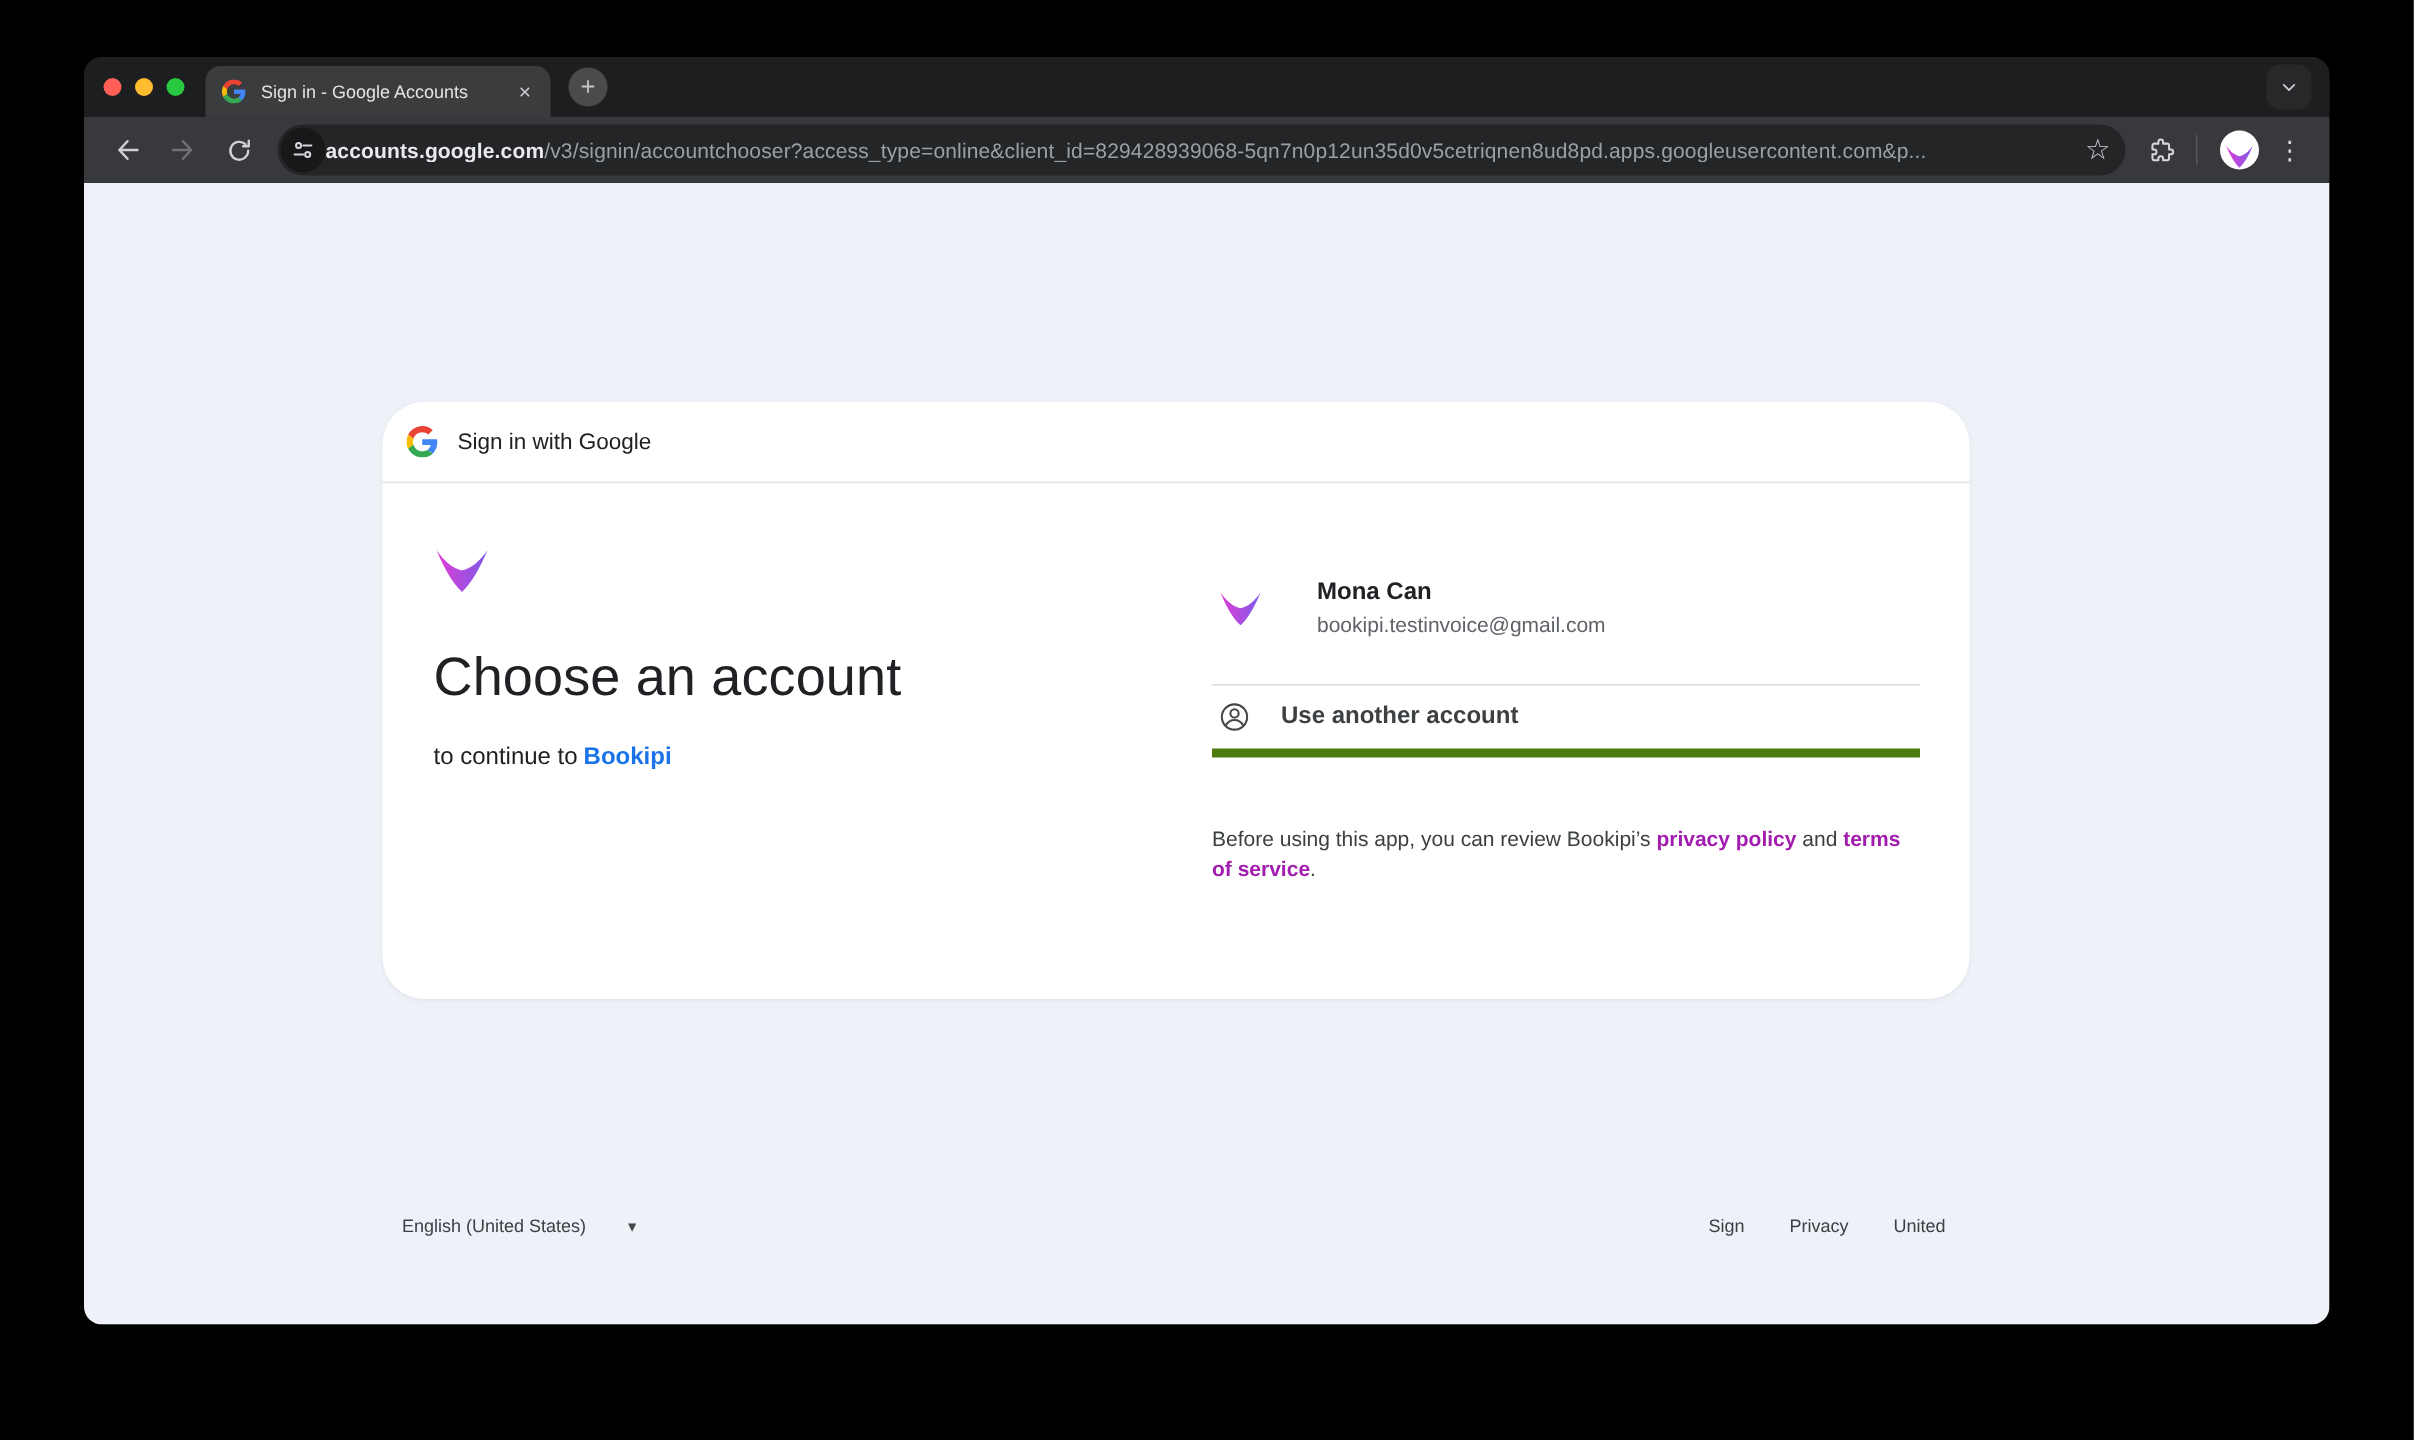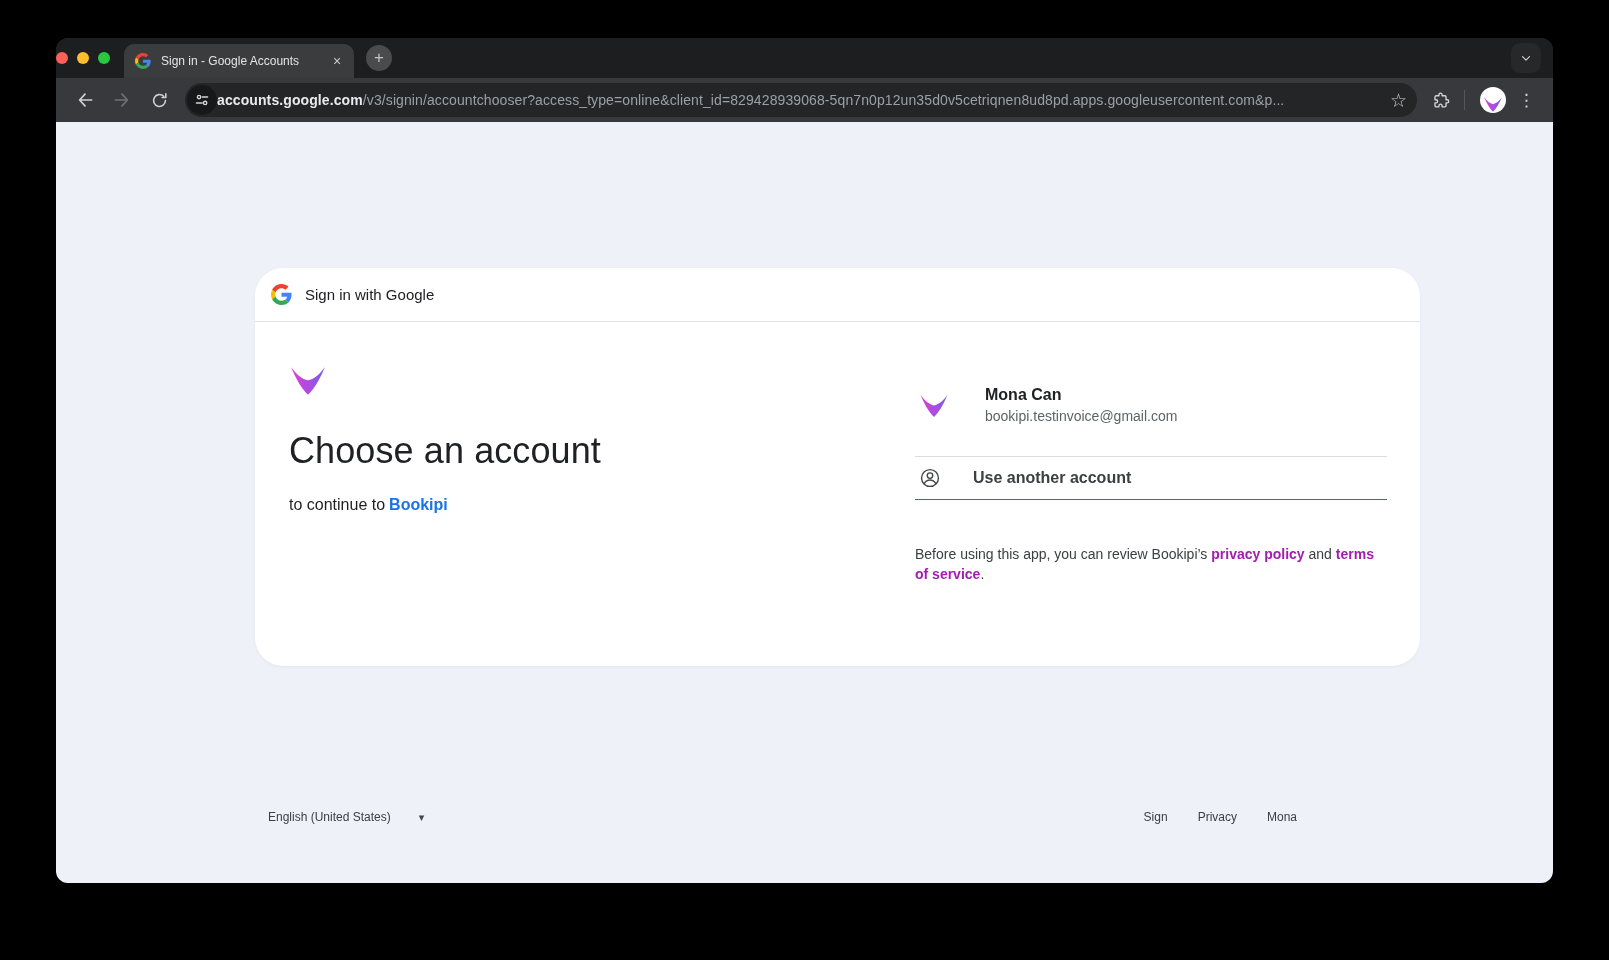--- a/index.html
+++ b/index.html
@@ -4,21 +4,21 @@
 <style>
   * { margin: 0; padding: 0; box-sizing: border-box; }
   html, body { width: 1609px; height: 960px; background: #000; overflow: hidden;
     font-family: "Liberation Sans", sans-serif; }
 
   
   .window { position: absolute; left: 56px; top: 38px; width: 1497px; height: 845px;
     border-radius: 12px; overflow: hidden; background: #1d1e1f; }
 
   
-  .tabstrip { height: 40px; display: flex; align-items: center; padding: 0 12px 0 0; background: #1d1e1f; }
+  .tabstrip { height: 40px; display: flex; align-items: center; padding: 0 12px 0 13px; background: #1d1e1f; }
   .traffic { display: flex; gap: 9px; align-items: center; }
   .tl { width: 12px; height: 12px; border-radius: 50%; }
   .tl.red { background: #ff5f57; } .tl.yellow { background: #febc2e; } .tl.green { background: #28c840; }
   .tab { margin-left: 14px; width: 230px; height: 34px; align-self: flex-end; background: #3b3c3e;
     border-radius: 10px 10px 0 0; display: flex; align-items: center; padding: 0 8px 0 11px; }
   .tab-fav { width: 16px; height: 16px; flex: 0 0 auto; }
   .tab-title { flex: 1; margin: 0 6px 0 10px; font-size: 12px; color: #e3e4e6;
     white-space: nowrap; overflow: hidden; text-overflow: ellipsis; }
   .tab-close { width: 18px; height: 18px; border-radius: 4px; color: #c9cbce; font-size: 14px;
     line-height: 18px; text-align: center; cursor: pointer; }
@@ -43,41 +43,41 @@
   .pill-star { color: #cdcfd2; font-size: 19px; margin-left: 8px; cursor: pointer; }
   .sep { width: 1px; height: 20px; background: #55565a; margin: 0 9px; }
   .profile-avatar { width: 26px; height: 26px; border-radius: 50%; background: #fff;
     display: flex; align-items: flex-end; justify-content: center; overflow: hidden;
     margin: 0 6px; cursor: pointer; }
   .kebab { color: #d5d7da; font-size: 17px; padding: 0 6px; cursor: pointer; }
 
   
   .content { position: relative; height: 761px; background: #eef1f8; }
 
-  .card { position: absolute; left: 199px; top: 146px; width: 1165px; height: 398px;
+  .card { position: absolute; left: 199px; top: 146px; width: 1058px; height: 398px;
     background: #fff; border-radius: 28px; box-shadow: 0 1px 3px rgba(60,64,67,0.06); }
   .card-header { height: 54px; display: flex; align-items: center; gap: 13px; padding: 0 24px 0 16px;
     border-bottom: 1px solid #e0e3e8; }
   .card-header-title { font-size: 15px; color: #202124; }
 
   .card-body { display: flex; padding: 0 33px 0 34px; }
   .left-col { width: 485px; padding-top: 43px; }
   .app-logo { width: 38px; height: 32px; display: block; }
   .heading { margin-top: 33px; font-size: 36px; font-weight: 400; color: #202124; letter-spacing: 0.1px; }
   .subheading { margin-top: 24px; font-size: 16px; color: #1f1f1f; }
   .subheading .applink { color: #1a73e8; font-weight: bold; cursor: pointer; margin-left: 4px; }
 
   .right-col { margin-left: auto; width: 472px; padding-top: 63px; }
   .account-row { display: flex; align-items: center; gap: 36px; padding: 0 0 30px 4px;
     border-bottom: 1px solid #dadce0; cursor: pointer; }
   .acc-avatar { width: 30px; height: 28px; flex: 0 0 auto; }
   .acc-name { font-size: 16px; font-weight: bold; color: #202124; line-height: 20px; }
   .acc-email { font-size: 14px; color: #5f6368; line-height: 20px; margin-top: 1px; }
-  .another-row { display: flex; align-items: center; gap: 32px; padding: 10px 0 10px 4px;
-    border-bottom: 1px solid #4d7c0f; cursor: pointer; }
+  .another-row { display: flex; align-items: center; gap: 20px; padding: 10px 0 10px 4px;
+    border-bottom: 6px solid #4d7c0f; cursor: pointer; }
   .another-label { font-size: 16px; font-weight: bold; color: #3c4043; }
   .disclaimer { margin-top: 44px; font-size: 14px; line-height: 20px; color: #3c4043; width: 466px; }
   .disclaimer .dlink { color: #a21caf; font-weight: bold; cursor: pointer; }
 
   .page-footer { position: absolute; left: 199px; top: 688px; width: 1058px; display: flex;
     align-items: center; justify-content: space-between; padding: 0 16px 0 13px;
     font-size: 12px; color: #3c4043; }
   .lang-select { display: flex; align-items: flex-end; gap: 28px; cursor: pointer; }
   .lang-arrow { font-size: 11px; color: #444746; }
   .footer-links { display: flex; gap: 30px; }
@@ -217,17 +217,17 @@
     </div>
 
     <div class="page-footer">
       <div class="lang-select">
         <span>English (United States)</span>
         <span class="lang-arrow">▾</span>
       </div>
       <div class="footer-links">
         <span>Sign</span>
         <span>Privacy</span>
-        <span>Mona</span>
+        <span>United</span>
       </div>
     </div>
   </div>
 </div>
 
 </body></html>

